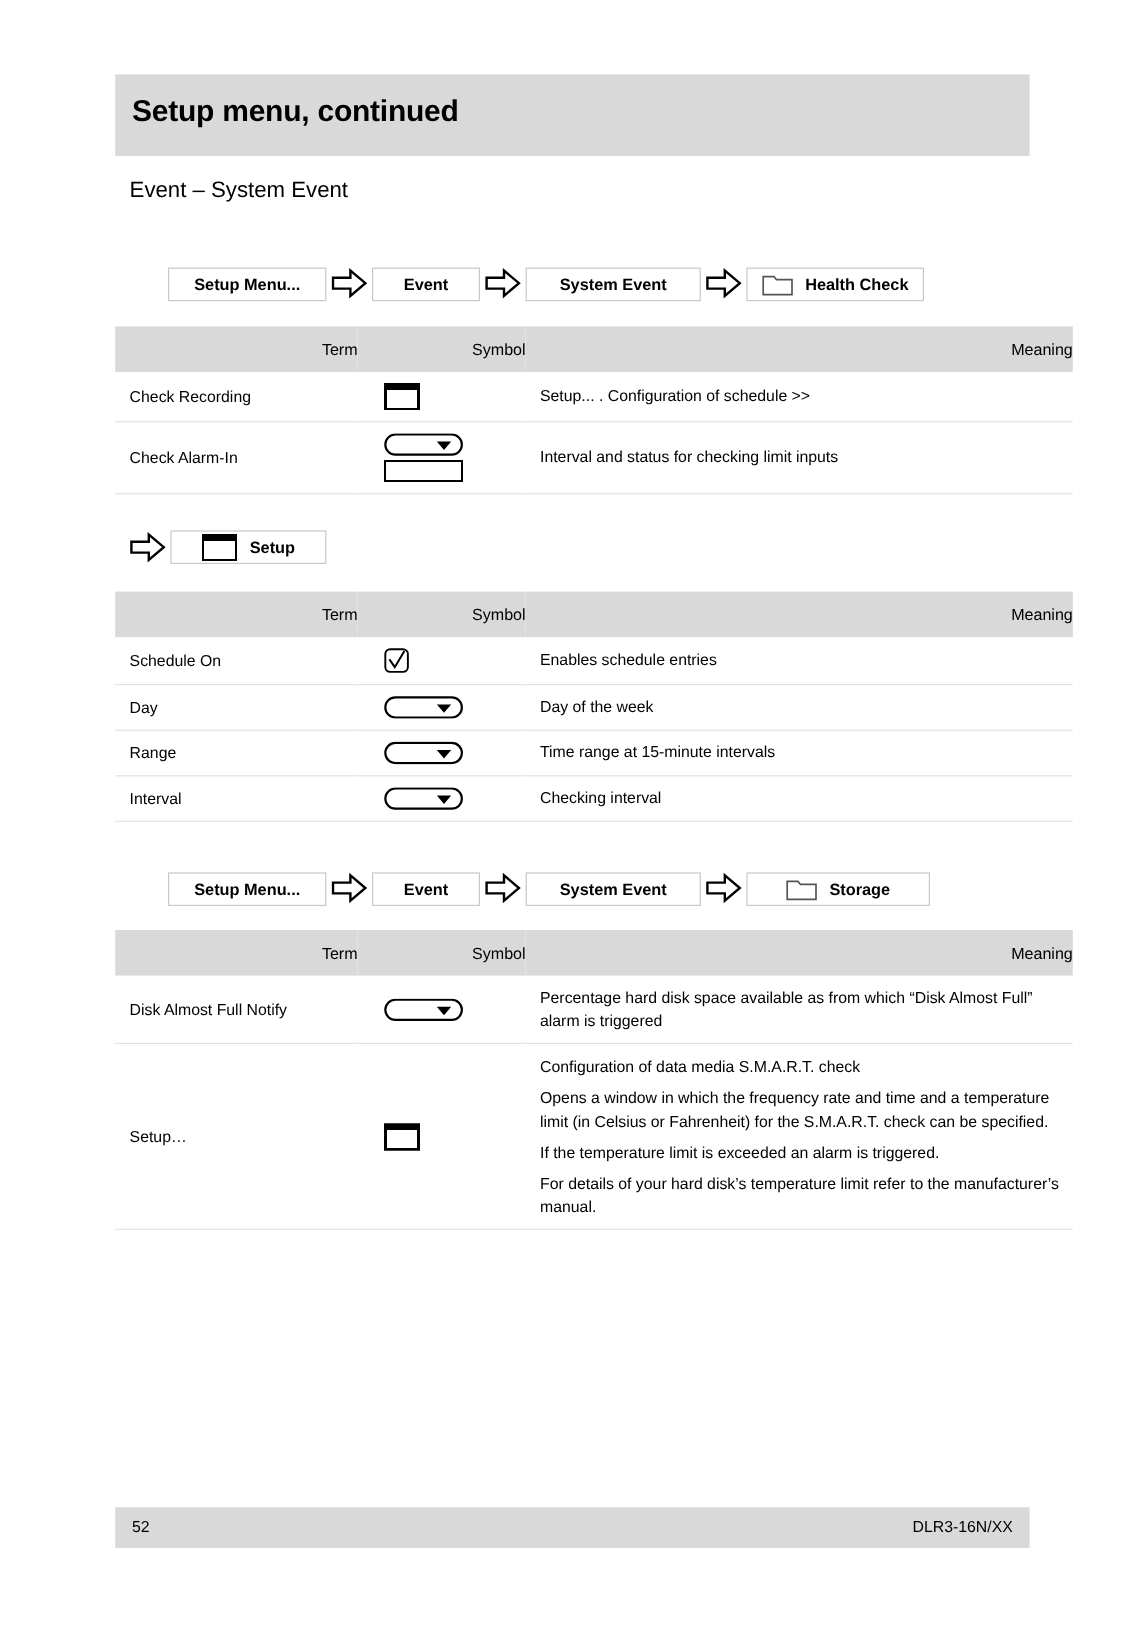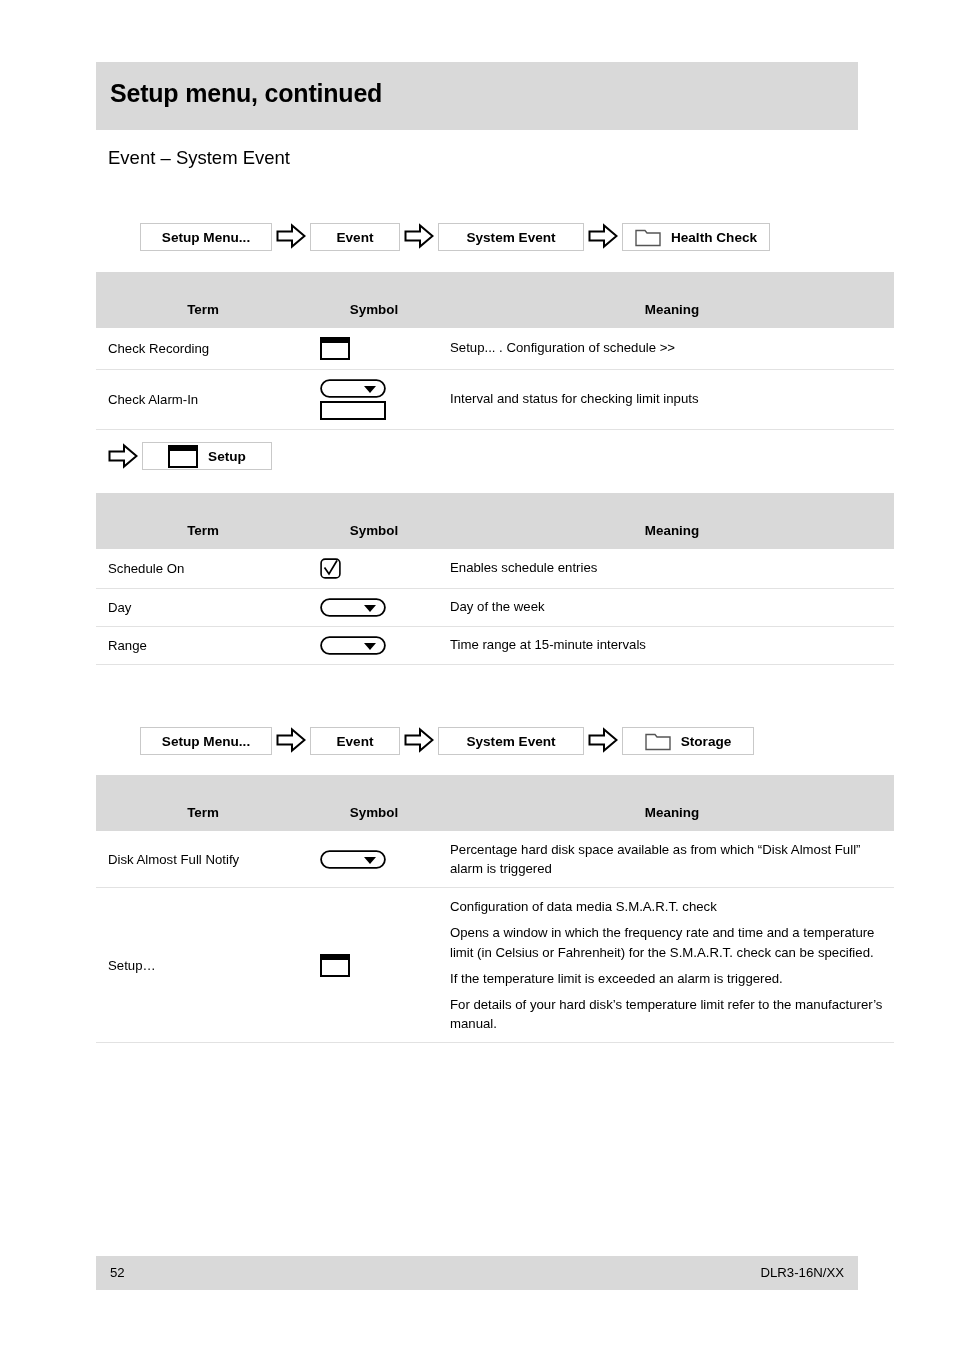--- a/index.html
+++ b/index.html
@@ -87,23 +87,23 @@
   .tbl {
     position: absolute;
     width: 762px;
     left: 96px;
     border-collapse: collapse;
     table-layout: fixed;
   }
   .tbl th {
     background: #d9d9d9;
     font-size: 13.4px;
-    font-weight: bold;
-    text-align: center;
-    padding: 27px 0 9px 12px;
+    font-weight: normal;
+    text-align: right;
+    padding: 9px 0 9px 12px;
     height: 20px;
   }
   .tbl td {
     font-size: 13.2px;
     padding: 9px 0 9px 12px;
     vertical-align: middle;
     border-bottom: 1.5px solid #e2e2e2;
   }
   .tbl tr:first-child th { border-bottom: none; }
   .col-term  { width: 190px; }
@@ -321,20 +321,36 @@
                   <rect x="1.1" y="1.1" width="63.8" height="16.8" rx="8.4" ry="8.4" fill="#ffffff" stroke="#000000" stroke-width="1.8" shape-rendering="geometricPrecision"></rect>
                   <path d="M44 7 L56 7 L50 14 Z" fill="#000000" shape-rendering="geometricPrecision"></path>
                 </svg>
               </span>
             </div>
           </td>
           <td class="col-mean">
             <div class="mean-line">Time range at 15-minute intervals</div>
           </td>
         </tr>
+        <tr>
+          <td class="col-term">Interval</td>
+          <td class="col-sym sym-cell">
+            <div class="sym-wrap">
+              <span style="display: inline-flex; align-items: center;">
+                <svg shape-rendering="crispEdges" width="66" height="19" viewBox="0 0 66 19">
+                  <rect x="1.1" y="1.1" width="63.8" height="16.8" rx="8.4" ry="8.4" fill="#ffffff" stroke="#000000" stroke-width="1.8" shape-rendering="geometricPrecision"></rect>
+                  <path d="M44 7 L56 7 L50 14 Z" fill="#000000" shape-rendering="geometricPrecision"></path>
+                </svg>
+              </span>
+            </div>
+          </td>
+          <td class="col-mean">
+            <div class="mean-line">Checking interval</div>
+          </td>
+        </tr>
       </tbody>
   </table>
 
   <div class="breadcrumb" id="bc-storage" style="left:96px; top:727px;">
       <div class="crumb-box" style="width: 132px;">
         <span>Setup Menu...</span>
       </div>
       <span class="crumb-arrow">
         <span style="display: inline-flex; align-items: center;">
           <svg shape-rendering="crispEdges" width="30" height="26" viewBox="0 0 30 26">
@@ -355,21 +371,21 @@
       <div class="crumb-box" style="width: 146px;">
         <span>System Event</span>
       </div>
       <span class="crumb-arrow">
         <span style="display: inline-flex; align-items: center;">
           <svg shape-rendering="crispEdges" width="30" height="26" viewBox="0 0 30 26">
             <path d="M1.5 8.5 H16 V2.5 L28.5 13 L16 23.5 V17.5 H1.5 Z" fill="#ffffff" stroke="#000000" stroke-width="2" stroke-linejoin="miter" shape-rendering="geometricPrecision"></path>
           </svg>
         </span>
       </span>
-      <div class="crumb-box" style="width: 132px;">
+      <div class="crumb-box" style="width: 153px;">
         <span style="display: inline-flex; align-items: center;">
           <svg shape-rendering="crispEdges" width="26" height="20" viewBox="0 0 26 20">
             <path d="M1 18.5 V3.5 H10 L12 6 H25 V18.5 Z" fill="#ffffff" stroke="#555555" stroke-width="1.4" shape-rendering="geometricPrecision"></path>
           </svg>
         </span>
         <span>Storage</span>
       </div>
     </div>
 
   <table class="tbl" id="tbl-storage" style="top:775px;">

